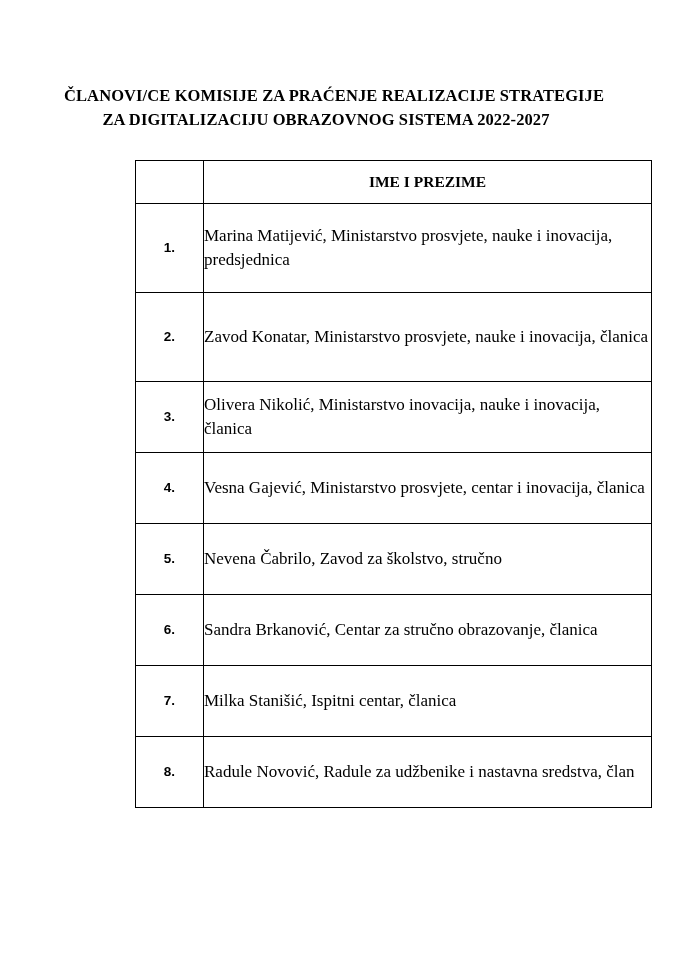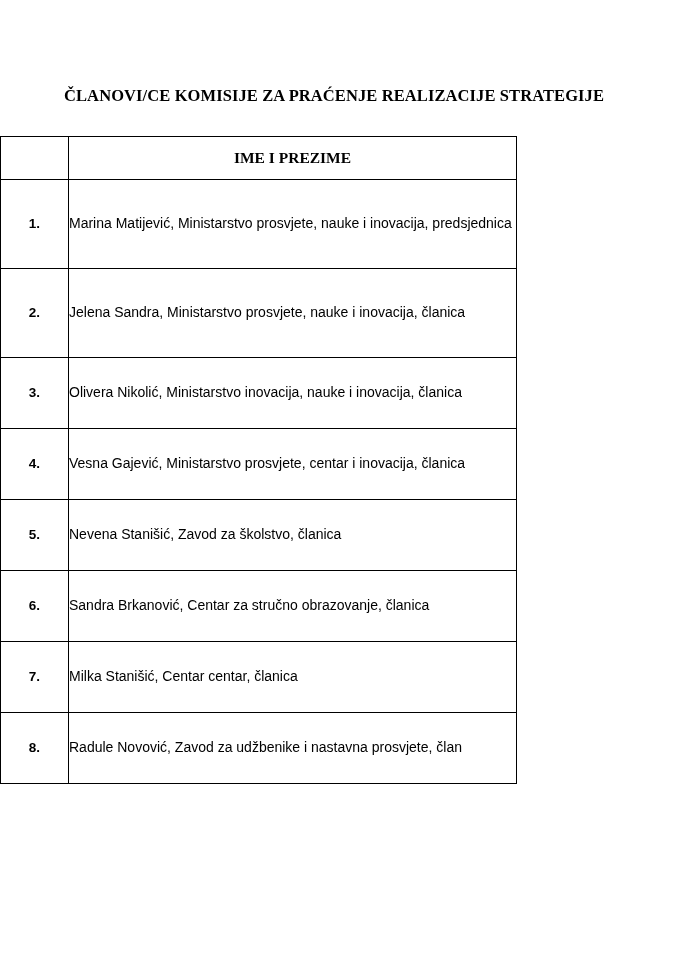--- a/index.html
+++ b/index.html
@@ -30,21 +30,21 @@
     line-height: 1.45;
     letter-spacing: 0.1px;
   }
   .doc-title .line {
     display: block;
     white-space: nowrap;
   }
   .table-wrap {
     padding: 28px 0 0 0;
     display: flex;
-    justify-content: flex-start;
+    justify-content: flex-end;
   }
   table.members {
     border-collapse: collapse;
     width: 516px;
     table-layout: fixed;
   }
   table.members td, table.members th {
     border: 1px solid #000000;
     vertical-align: middle;
     padding: 0;
@@ -62,35 +62,36 @@
     padding-left: 14px;
     height: 42px;
   }
   td.num {
     text-align: center;
     font-family: "Liberation Sans", sans-serif;
     font-weight: bold;
     font-size: 13.5px;
   }
   td.name {
-    font-family: Liberation Sans, sans-serif;
-    font-size: 14px;
+    font-family: Liberation Serif, serif;
+    font-size: 17px;
     line-height: 1.42;
     padding: 8px 12px 8px 14px;
   }
   tr.row-tall td { height: 88px; }
   tr.row-short td { height: 70px; }
 </style>
 </head>
 <body>
 
 <div class="page">
 
   <h1 class="doc-title">
     <span class="line">ČLANOVI/CE KOMISIJE ZA PRAĆENJE REALIZACIJE STRATEGIJE</span>
+    <span class="line">ZA DIGITALIZACIJU OBRAZOVNOG SISTEMA 2022-2027</span>
   </h1>
 
   <div class="table-wrap">
     <table class="members">
       <colgroup>
         <col class="num-col">
         <col class="name-col">
       </colgroup>
       <thead>
         <tr>
@@ -98,43 +99,43 @@
           <th class="hdr-name">IME I PREZIME</th>
         </tr>
       </thead>
       <tbody>
         <tr class="row-tall">
           <td class="num">1.</td>
           <td class="name">Marina Matijević, Ministarstvo prosvjete, nauke i inovacija, predsjednica</td>
         </tr>
         <tr class="row-tall">
           <td class="num">2.</td>
-          <td class="name">Jelena Sandra, Ministarstvo prosvjete, nauke i inovacija, članica</td>
+          <td class="name">Zavod Konatar, Ministarstvo prosvjete, nauke i inovacija, članica</td>
         </tr>
         <tr class="row-short">
           <td class="num">3.</td>
           <td class="name">Olivera Nikolić, Ministarstvo inovacija, nauke i inovacija, članica</td>
         </tr>
         <tr class="row-short">
           <td class="num">4.</td>
           <td class="name">Vesna Gajević, Ministarstvo prosvjete, centar i inovacija, članica</td>
         </tr>
         <tr class="row-short">
           <td class="num">5.</td>
-          <td class="name">Nevena Stanišić, Zavod za školstvo, članica</td>
+          <td class="name">Nevena Čabrilo, Zavod za školstvo, stručno</td>
         </tr>
         <tr class="row-short">
           <td class="num">6.</td>
           <td class="name">Sandra Brkanović, Centar za stručno obrazovanje, članica</td>
         </tr>
         <tr class="row-short">
           <td class="num">7.</td>
-          <td class="name">Milka Stanišić, Centar centar, članica</td>
+          <td class="name">Milka Stanišić, Ispitni centar, članica</td>
         </tr>
         <tr class="row-short">
           <td class="num">8.</td>
-          <td class="name">Radule Novović, Zavod za udžbenike i nastavna prosvjete, član</td>
+          <td class="name">Radule Novović, Radule za udžbenike i nastavna sredstva, član</td>
         </tr>
       </tbody>
     </table>
   </div>
 
 </div>
 
 </body></html>

